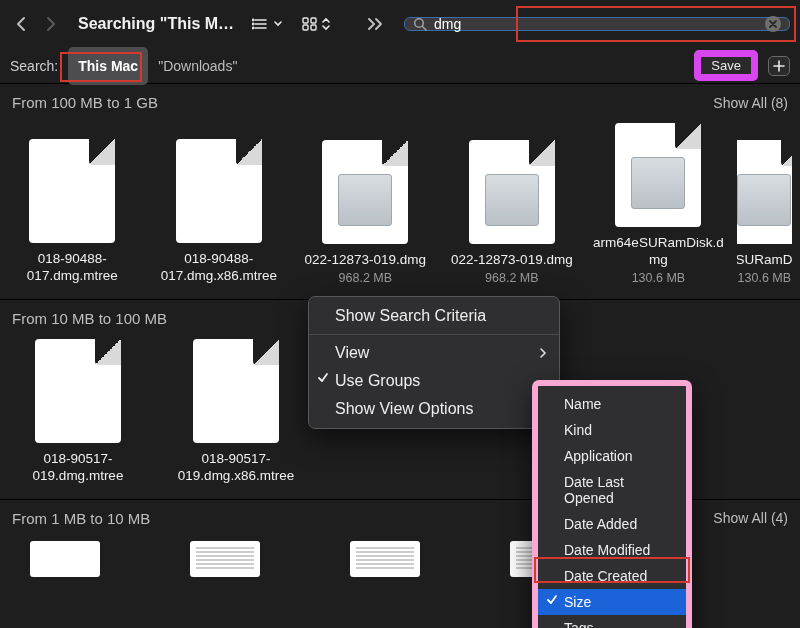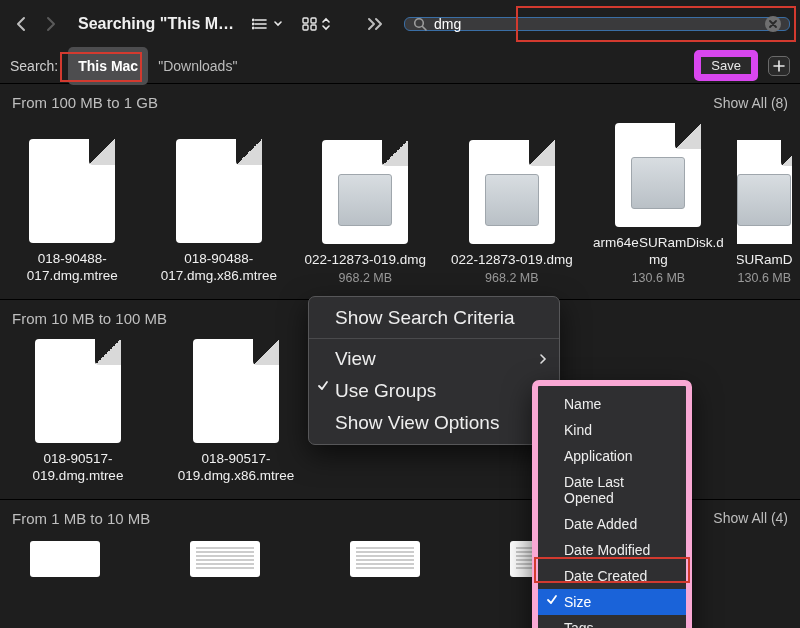--- a/index.html
+++ b/index.html
@@ -166,21 +166,21 @@
   
   .ctx-menu {
     position: absolute;
     top: 296px; left: 308px;
     width: 252px;
     background: #2f2f31;
     border: 1px solid #575759;
     border-radius: 7px;
     padding: 5px 0;
     box-shadow: 0 10px 28px rgba(0,0,0,.6);
-    font-size: 19px;
+    font-size: 16px;
   }
   .ctx-item {
     display:flex; align-items:center;
     padding: 5px 12px 5px 26px;
     position: relative;
     color:#eee;
   }
   .ctx-item .chev { margin-left:auto; color:#ddd; }
   .ctx-item .check {
     position:absolute; left:8px; top:5px;

